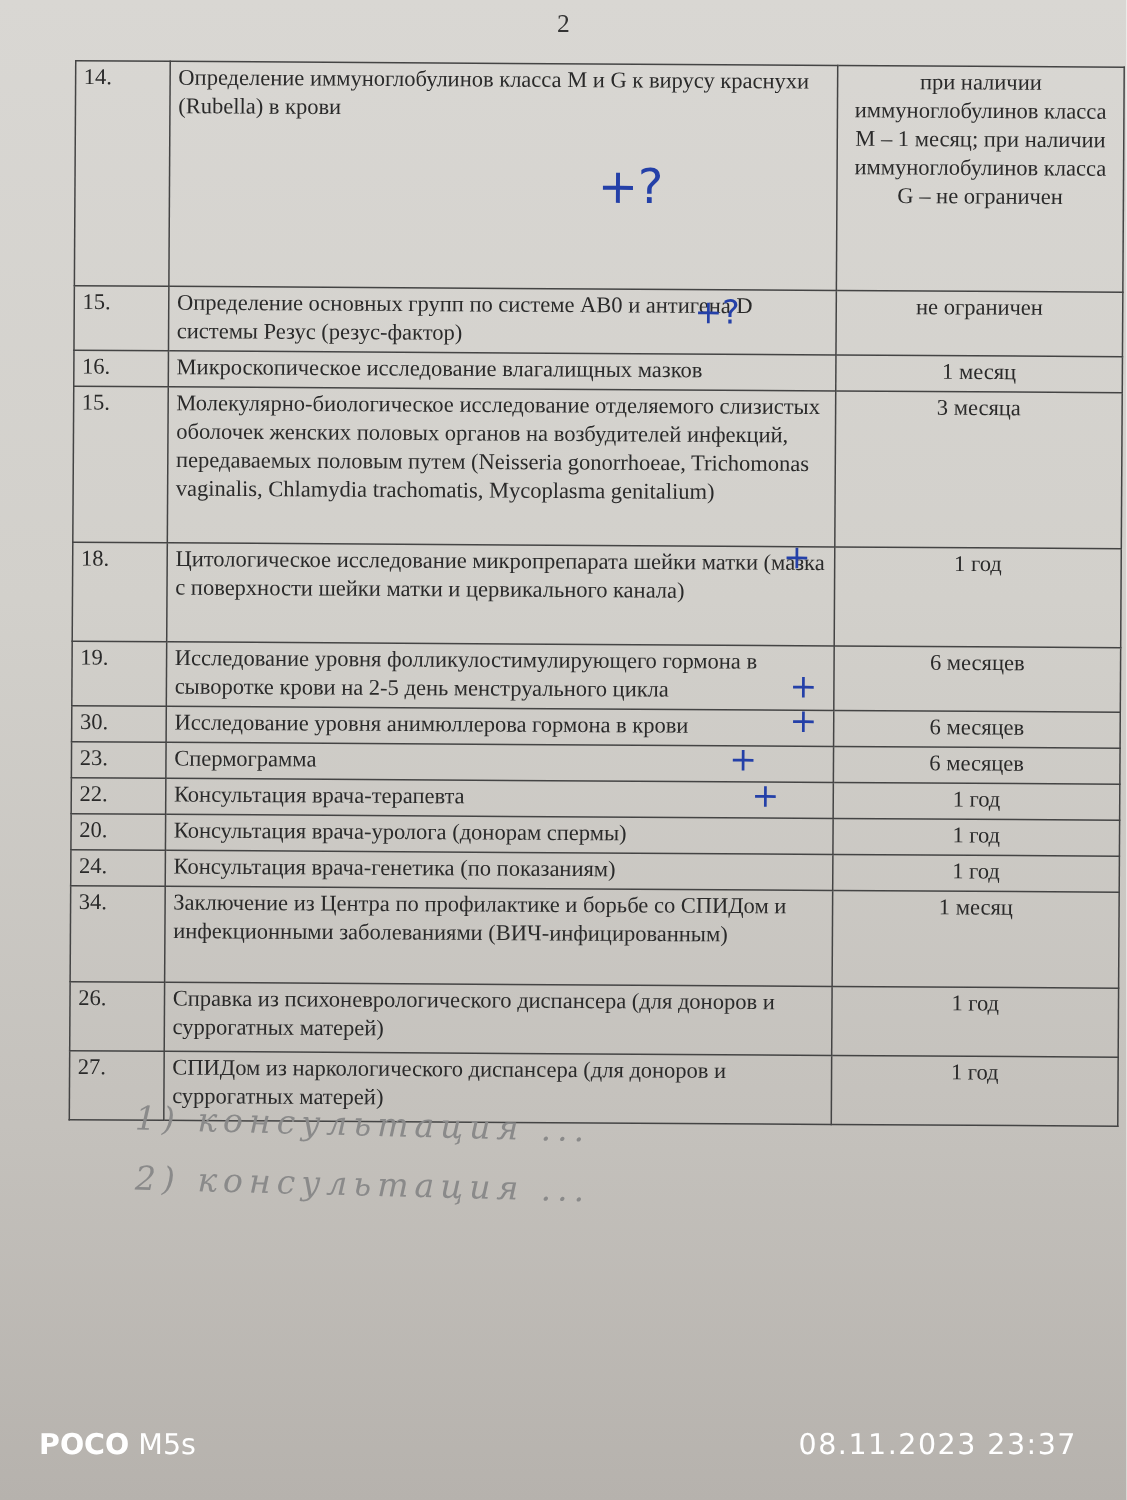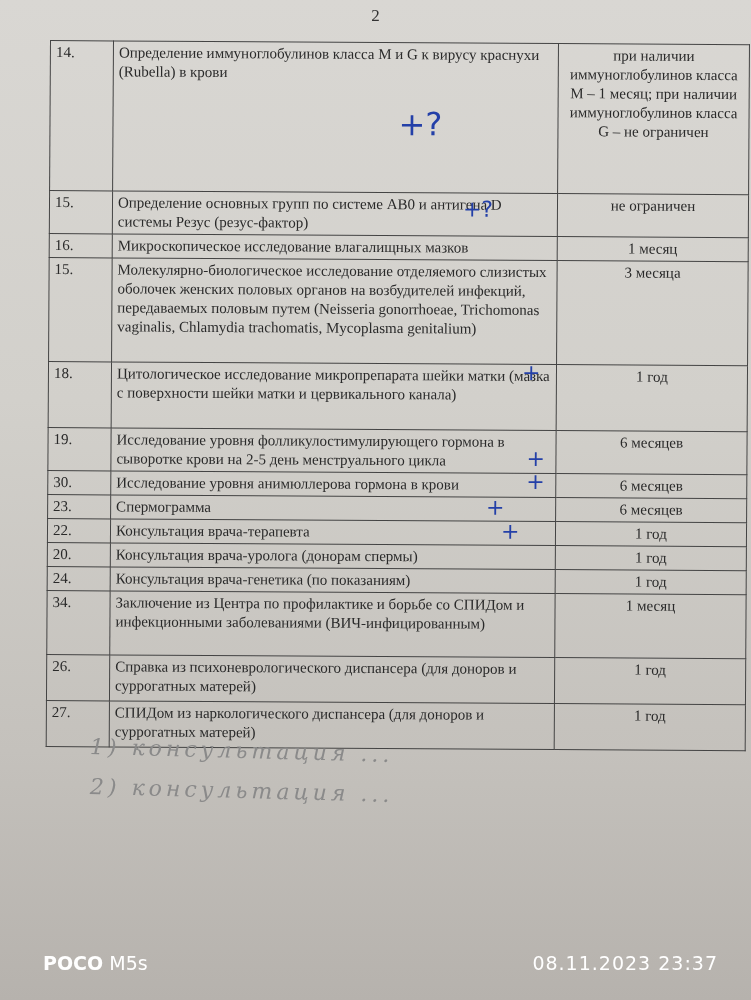--- a/index.html
+++ b/index.html
@@ -19,21 +19,21 @@
   td.num { width:52px; text-align:left; padding-left:12px; }
   td.name { width:434px; }
   td.term { width:180px; text-align:center; }
   .mark { font-family:"DejaVu Sans", sans-serif; color:#2440a8; font-size:22px; position:absolute; }
   .cell-name { position:relative; }
   .handwriting {
     position:absolute; left:90px; font-family:"DejaVu Serif", serif; font-style:italic;
     color:#8a8a8a; font-size:22px; letter-spacing:4px; transform: rotate(1.5deg);
   }
   .footer { position:absolute; bottom:26px; font-family:"DejaVu Sans", sans-serif; color:#fff; font-size:19px; }
-  .footer.left { left:43px; }
+  .footer.left { left:26px; }
   .footer.left b { font-weight:bold; }
   .footer.right { right:33px; letter-spacing:1px;margin-top:16px; }
 </style>
 </head>
 <body>
 
 <div class="page-num">2</div>
 
 <table class="doc">
   <tbody id="tbody">

